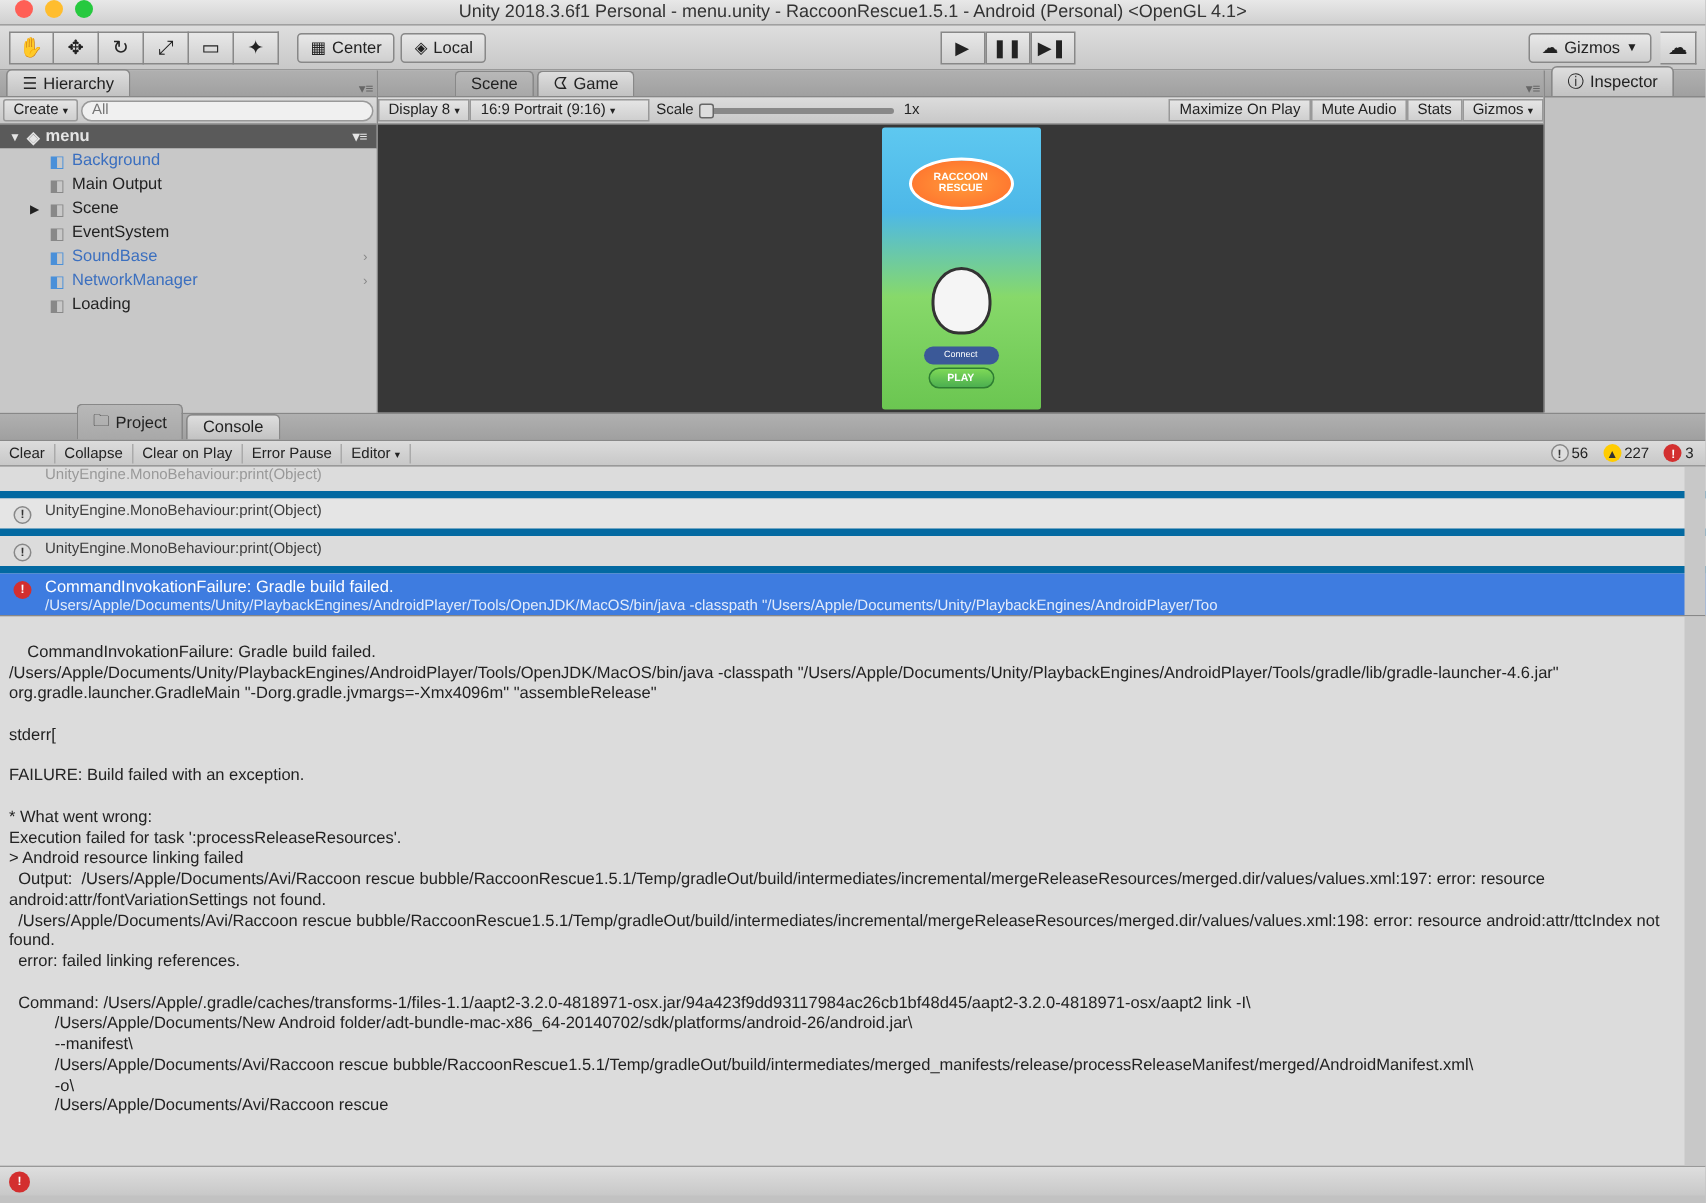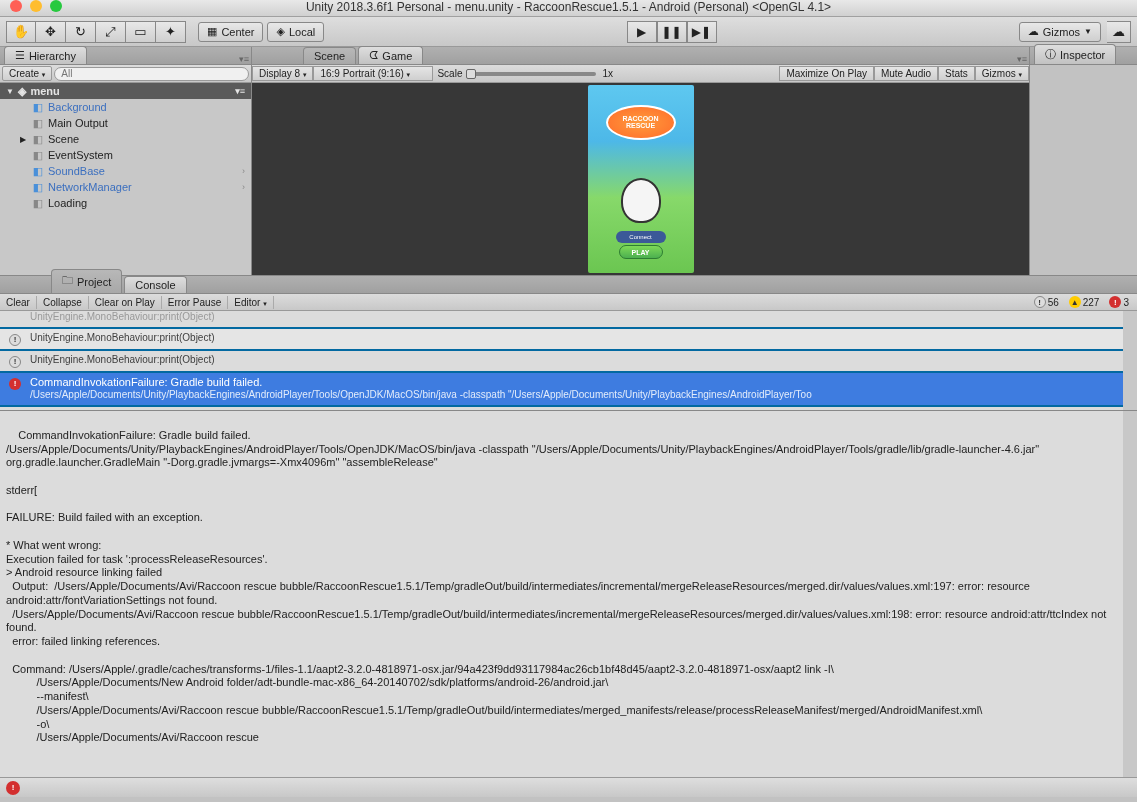--- a/index.html
+++ b/index.html
@@ -61,21 +61,21 @@
 .ct-left { display: flex; }
 .ct-btn { padding: 1px 6px; border-right: 1px solid #aaa; cursor: pointer; font-size: 10px; }
 .ct-right { display: flex; align-items: center; gap: 2px; }
 .count-badge { display: flex; align-items: center; gap: 2px; padding: 0 4px; font-size: 10px; }
 .icon-circle { width: 12px; height: 12px; border-radius: 50%; color: white; font-size: 8px; display: inline-flex; align-items: center; justify-content: center; font-weight: bold; }
 .ic-info { background: #ddd; color: #333; border: 1px solid #888; }
 .ic-warn { background: #ffcc00; color: #333; }
 .ic-err { background: #d32f2f; }
 
 .log-list { height: 100px; overflow: auto; background: #dcdcdc; border-bottom: 1px solid #888; }
-.log-entry { display: flex; padding: 3px 6px; border-bottom: 2px solid #0369a1; gap: 6px; cursor: pointer; }
+.log-entry { display: flex; padding: 3px 6px; border-bottom: 5px solid #0369a1; gap: 6px; cursor: pointer; }
 .log-entry.odd { background: #e5e5e5; }
 .log-entry.selected { background: #3e7ce0; color: white; }
 .log-icon { width: 18px; flex-shrink: 0; display: flex; align-items: flex-start; justify-content: center; padding-top: 2px; }
 .log-text { flex: 1; font-size: 11px; line-height: 1.25; white-space: nowrap; overflow: hidden; }
 .log-text .line2 { font-size: 10px; opacity: 0.85; }
 
 .log-detail { flex: 1; background: #dcdcdc; padding: 4px 6px; font-size: 11px; line-height: 1.25; overflow: auto; white-space: pre-wrap; font-family: Arial, sans-serif; color: #222; }
 .scrollbar-wrap { position: relative; }
 .vscroll { position: absolute; right: 0; top: 0; bottom: 0; width: 14px; background: #c8c8c8; }
 

